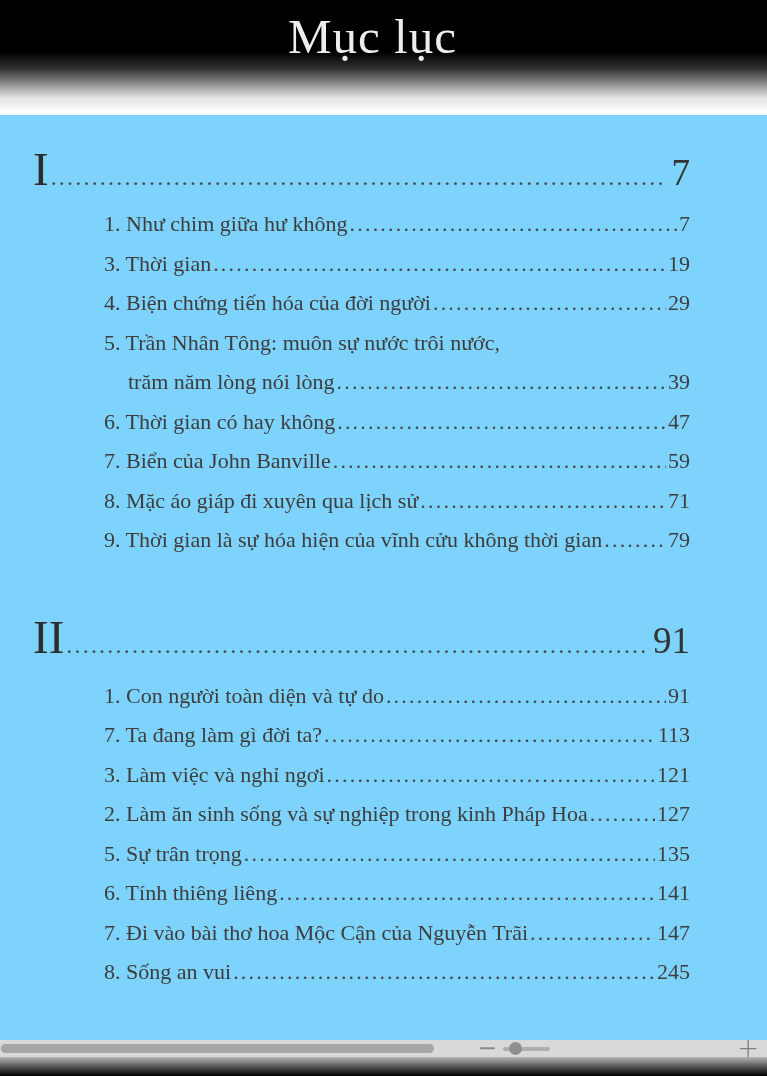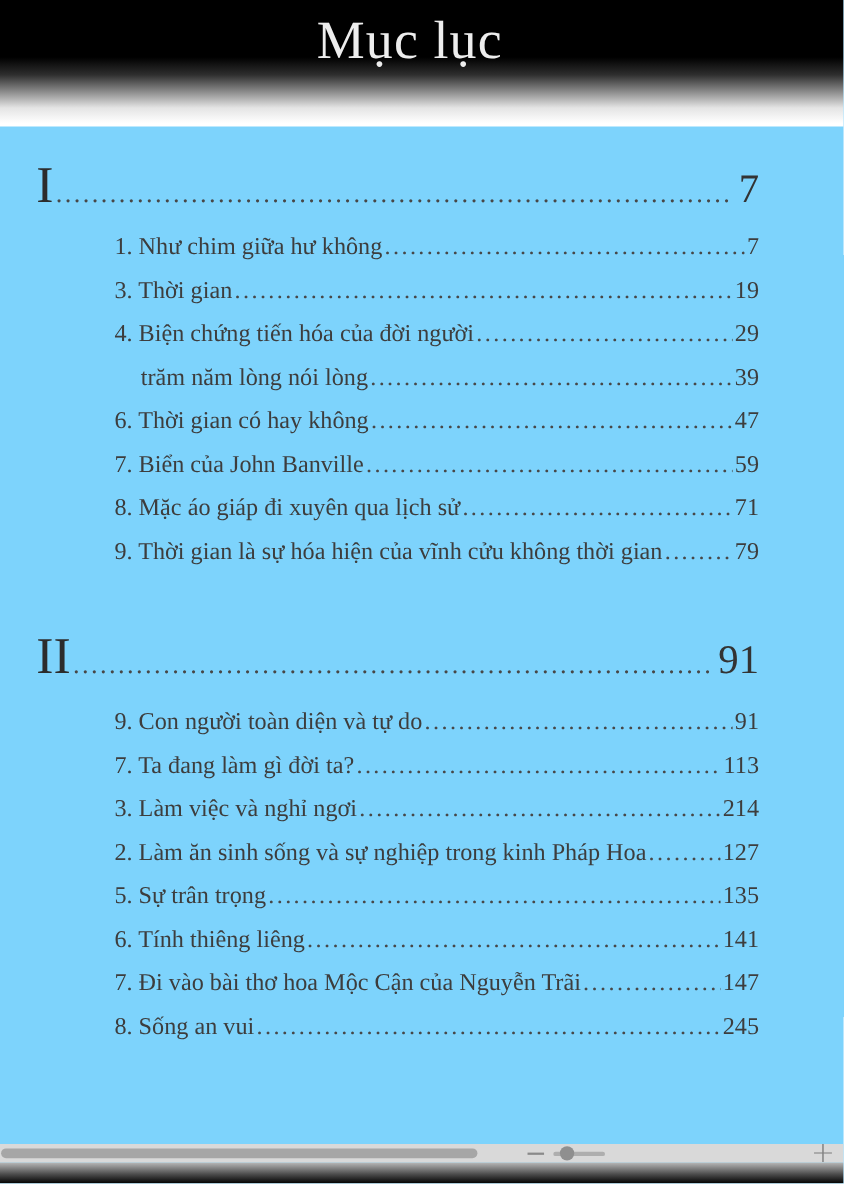--- a/index.html
+++ b/index.html
@@ -164,20 +164,23 @@
           <div class="row entry">
             <span class="title">3. Thời gian</span>
             <span class="dots"></span>
             <span class="epage">19</span>
           </div>
           <div class="row entry">
             <span class="title">4. Biện chứng tiến hóa của đời người</span>
             <span class="dots"></span>
             <span class="epage">29</span>
           </div>
+          <div class="row entry">
+            <span class="title">5. Trần Nhân Tông: muôn sự nước trôi nước,</span>
+          </div>
           <div class="row entry cont">
             <span class="title">trăm năm lòng nói lòng</span>
             <span class="dots"></span>
             <span class="epage">39</span>
           </div>
           <div class="row entry">
             <span class="title">6. Thời gian có hay không</span>
             <span class="dots"></span>
             <span class="epage">47</span>
           </div>
@@ -199,33 +202,33 @@
         </div>
       </div>
       <div class="section">
         <div class="row sec">
           <span class="label">II</span>
           <span class="dots"></span>
           <span class="spage">91</span>
         </div>
         <div class="entries">
           <div class="row entry">
-            <span class="title">9. Con người toàn diện và tự do</span>
+            <span class="title">1. Con người toàn diện và tự do</span>
             <span class="dots"></span>
             <span class="epage">91</span>
           </div>
           <div class="row entry">
             <span class="title">7. Ta đang làm gì đời ta?</span>
             <span class="dots"></span>
             <span class="epage">113</span>
           </div>
           <div class="row entry">
             <span class="title">3. Làm việc và nghỉ ngơi</span>
             <span class="dots"></span>
-            <span class="epage">214</span>
+            <span class="epage">121</span>
           </div>
           <div class="row entry">
             <span class="title">2. Làm ăn sinh sống và sự nghiệp trong kinh Pháp Hoa</span>
             <span class="dots"></span>
             <span class="epage">127</span>
           </div>
           <div class="row entry">
             <span class="title">5. Sự trân trọng</span>
             <span class="dots"></span>
             <span class="epage">135</span>

